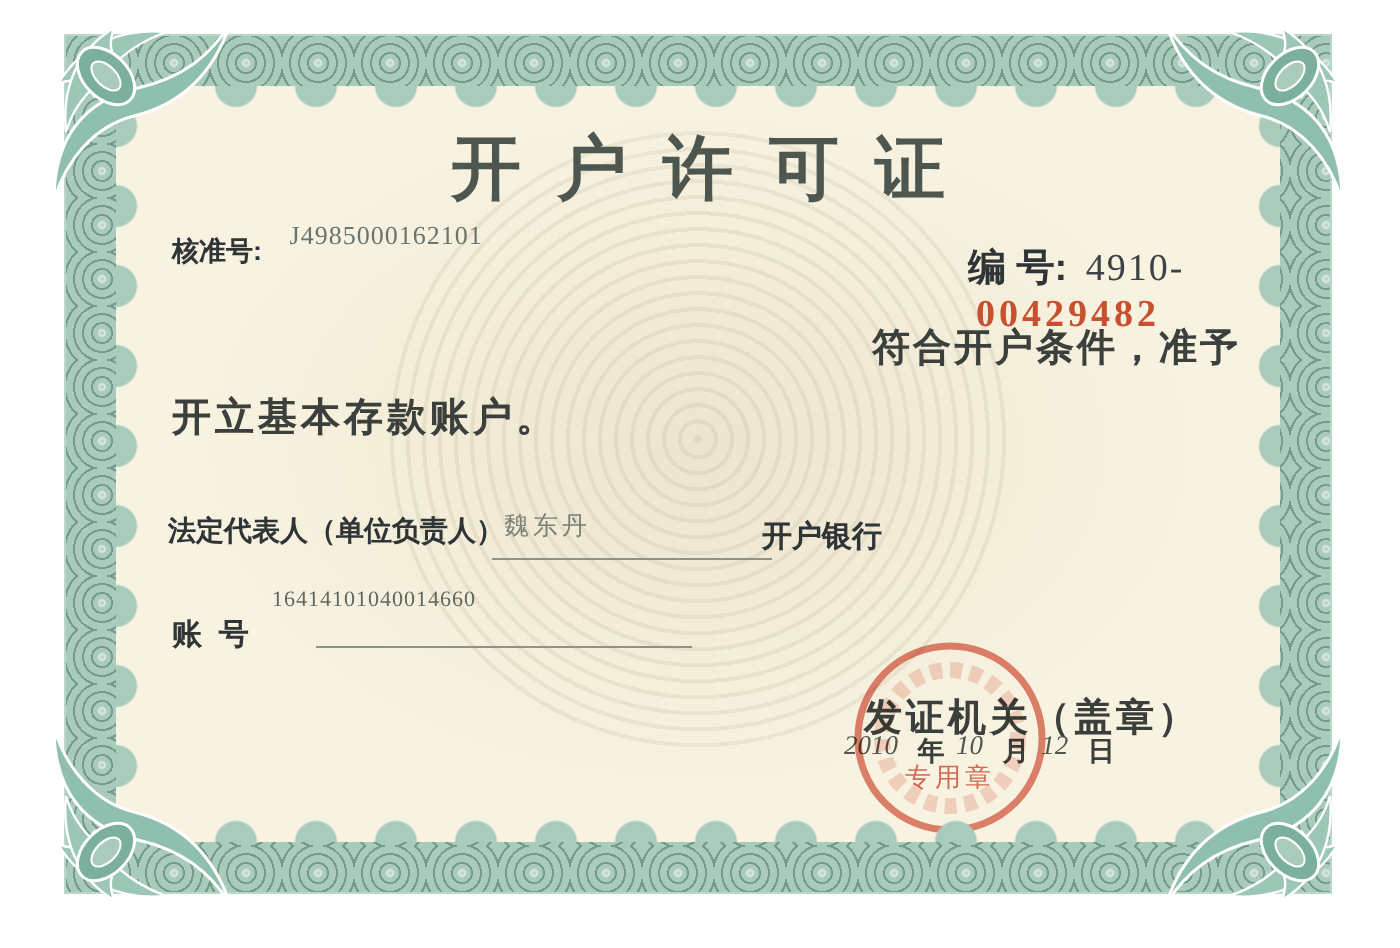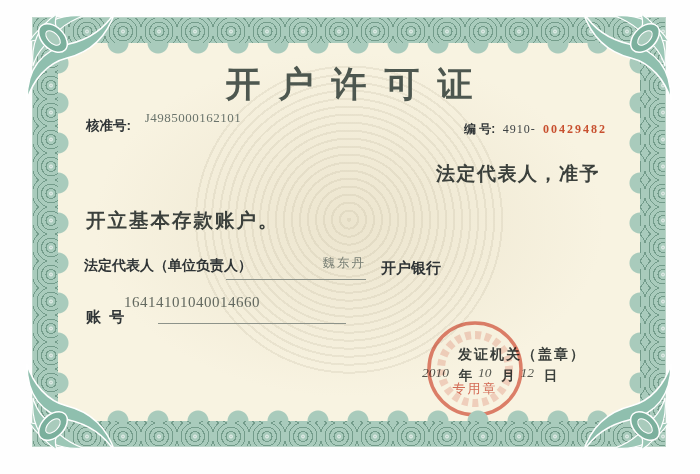--- a/index.html
+++ b/index.html
@@ -49,41 +49,41 @@
     font-size:35px; color:#4d574f; letter-spacing:18px; text-indent:18px;
   }
   .lbl  { color:#2f3436; font-weight:600; }
   .stmt { color:#3b403c; font-weight:600; font-size:19px; letter-spacing:1.5px; }
   .script { font-family:"Liberation Serif", serif; color:#6e786d; }
   .rule { border-bottom:1px solid #8d938a; }
 
   .approval { left:28px; top:74px; font-size:13.5px; }
   .approval .val { position:relative; top:-8px; left:10px; font-size:13px; letter-spacing:0.5px; color:#6a746c; }
 
-  .serial { left:406px; top:78px; font-size:12px; }
+  .serial { left:426px; top:78px; font-size:19px; }
   .serial .prefix { font-family:"Liberation Serif", serif; color:#3d4244; letter-spacing:1px; margin-left:4px; }
   .serial .red { color:#c8502f; font-weight:bold; letter-spacing:2px; font-family:"Liberation Serif", serif; margin-left:4px; }
 
   .reviewed  { left:48px;  top:118px; }
   .company-line { left:133px; top:106px; width:236px; height:36px; }
   .company-line span { display:block; padding-top:8px; padding-left:10px; font-size:12.5px; letter-spacing:1px; }
   .qualify   { left:378px; top:118px; }
-  .open-acct { left:28px;  top:164px; font-size:19.5px; letter-spacing:2px; }
+  .open-acct { left:28px;  top:152px; font-size:19.5px; letter-spacing:2px; }
 
   .rep-label  { left:26px;  top:214px; font-size:14px; }
-  .rep-line   { left:168px; top:206px; width:140px; height:30px;text-align:right; }
+  .rep-line   { left:188px; top:206px; width:140px; height:30px; }
   .rep-line span { display:block; padding-top:6px; padding-left:6px; font-size:12.5px; color:#7a8076; letter-spacing:2px; }
   .bank-label { left:323px; top:216px; font-size:15px; }
   .bank-line  { left:372px; top:200px; width:230px; padding-bottom:2px; font-size:11.5px; line-height:13px; letter-spacing:0.5px; }
 
   .acct-label { left:28px; top:265px; font-size:15px; white-space:pre; }
-  .acct-value { left:66px; top:251px; font-size:15px; color:#62685f; letter-spacing:0.5px; }
+  .acct-value { left:78px; top:251px; font-size:11px; color:#62685f; letter-spacing:0.5px; }
   .acct-rule  { left:100px; top:280px; width:188px; height:0; }
 
-  .issuer { left:374px; top:303px; font-size:14px; letter-spacing:2px; color:#3a3f3b; font-weight:600;margin-left:26px; }
+  .issuer { left:374px; top:303px; font-size:19px; letter-spacing:2px; color:#3a3f3b; font-weight:600; }
   .dateline { left:364px; top:324px; font-size:13.5px; color:#3a3f3b; }
   .dateline .num { font-family:"Liberation Serif", serif; color:#53564e; position:relative; top:-3px;font-style:italic; }
   .dateline .unit { font-weight:600; margin:0 2px 0 6px; }
 
   .seal { left:365px; top:274px; mix-blend-mode:multiply; pointer-events:none; }
 </style>
 </head>
 <body>
 
 <div class="page">
@@ -98,21 +98,21 @@
         <span class="lbl">核准号:</span>
         <span class="val script">J4985000162101</span>
       </div>
 
       <div class="serial">
         <span class="lbl">编 号:</span>
         <span class="prefix">4910-</span>
         <span class="red">00429482</span>
       </div>
 
-      <div class="qualify stmt">法定代表人，准予</div>
+      <div class="qualify stmt">符合开户条件，准予</div>
       <div class="open-acct stmt">开立基本存款账户。</div>
 
       <div class="rep-label lbl">法定代表人（单位负责人）</div>
       <div class="rep-line rule">
         <span class="script">魏东丹</span>
       </div>
 
       <div class="bank-label lbl">开户银行</div>
 
       <div class="acct-label lbl">账  号</div>

